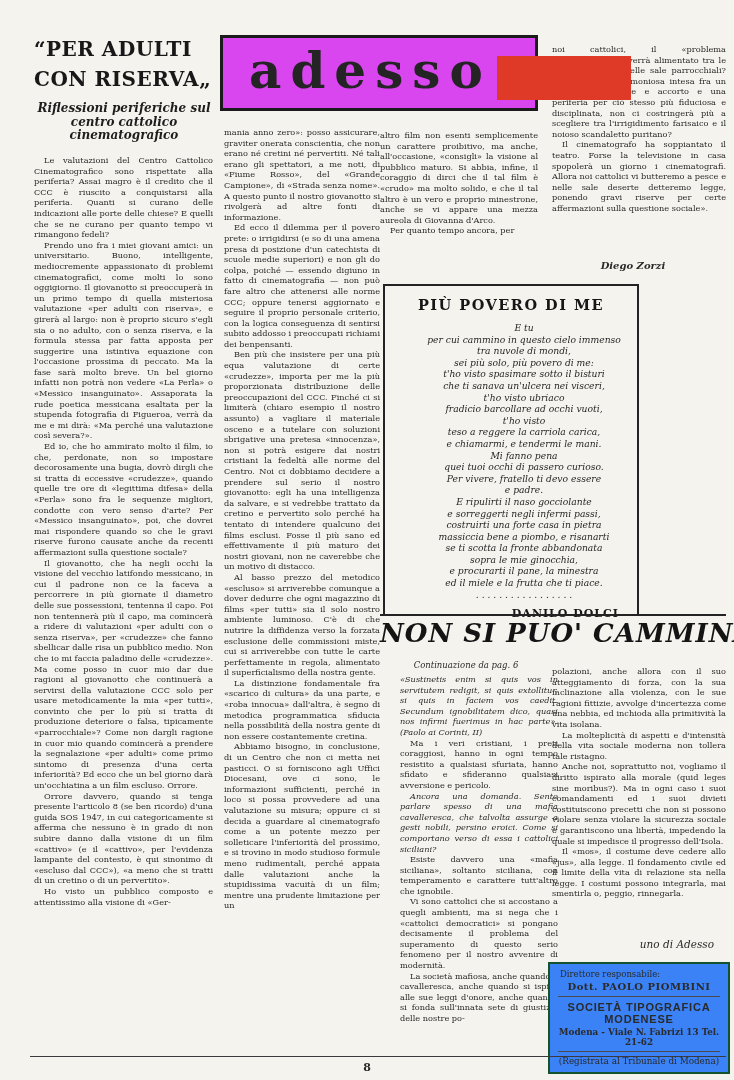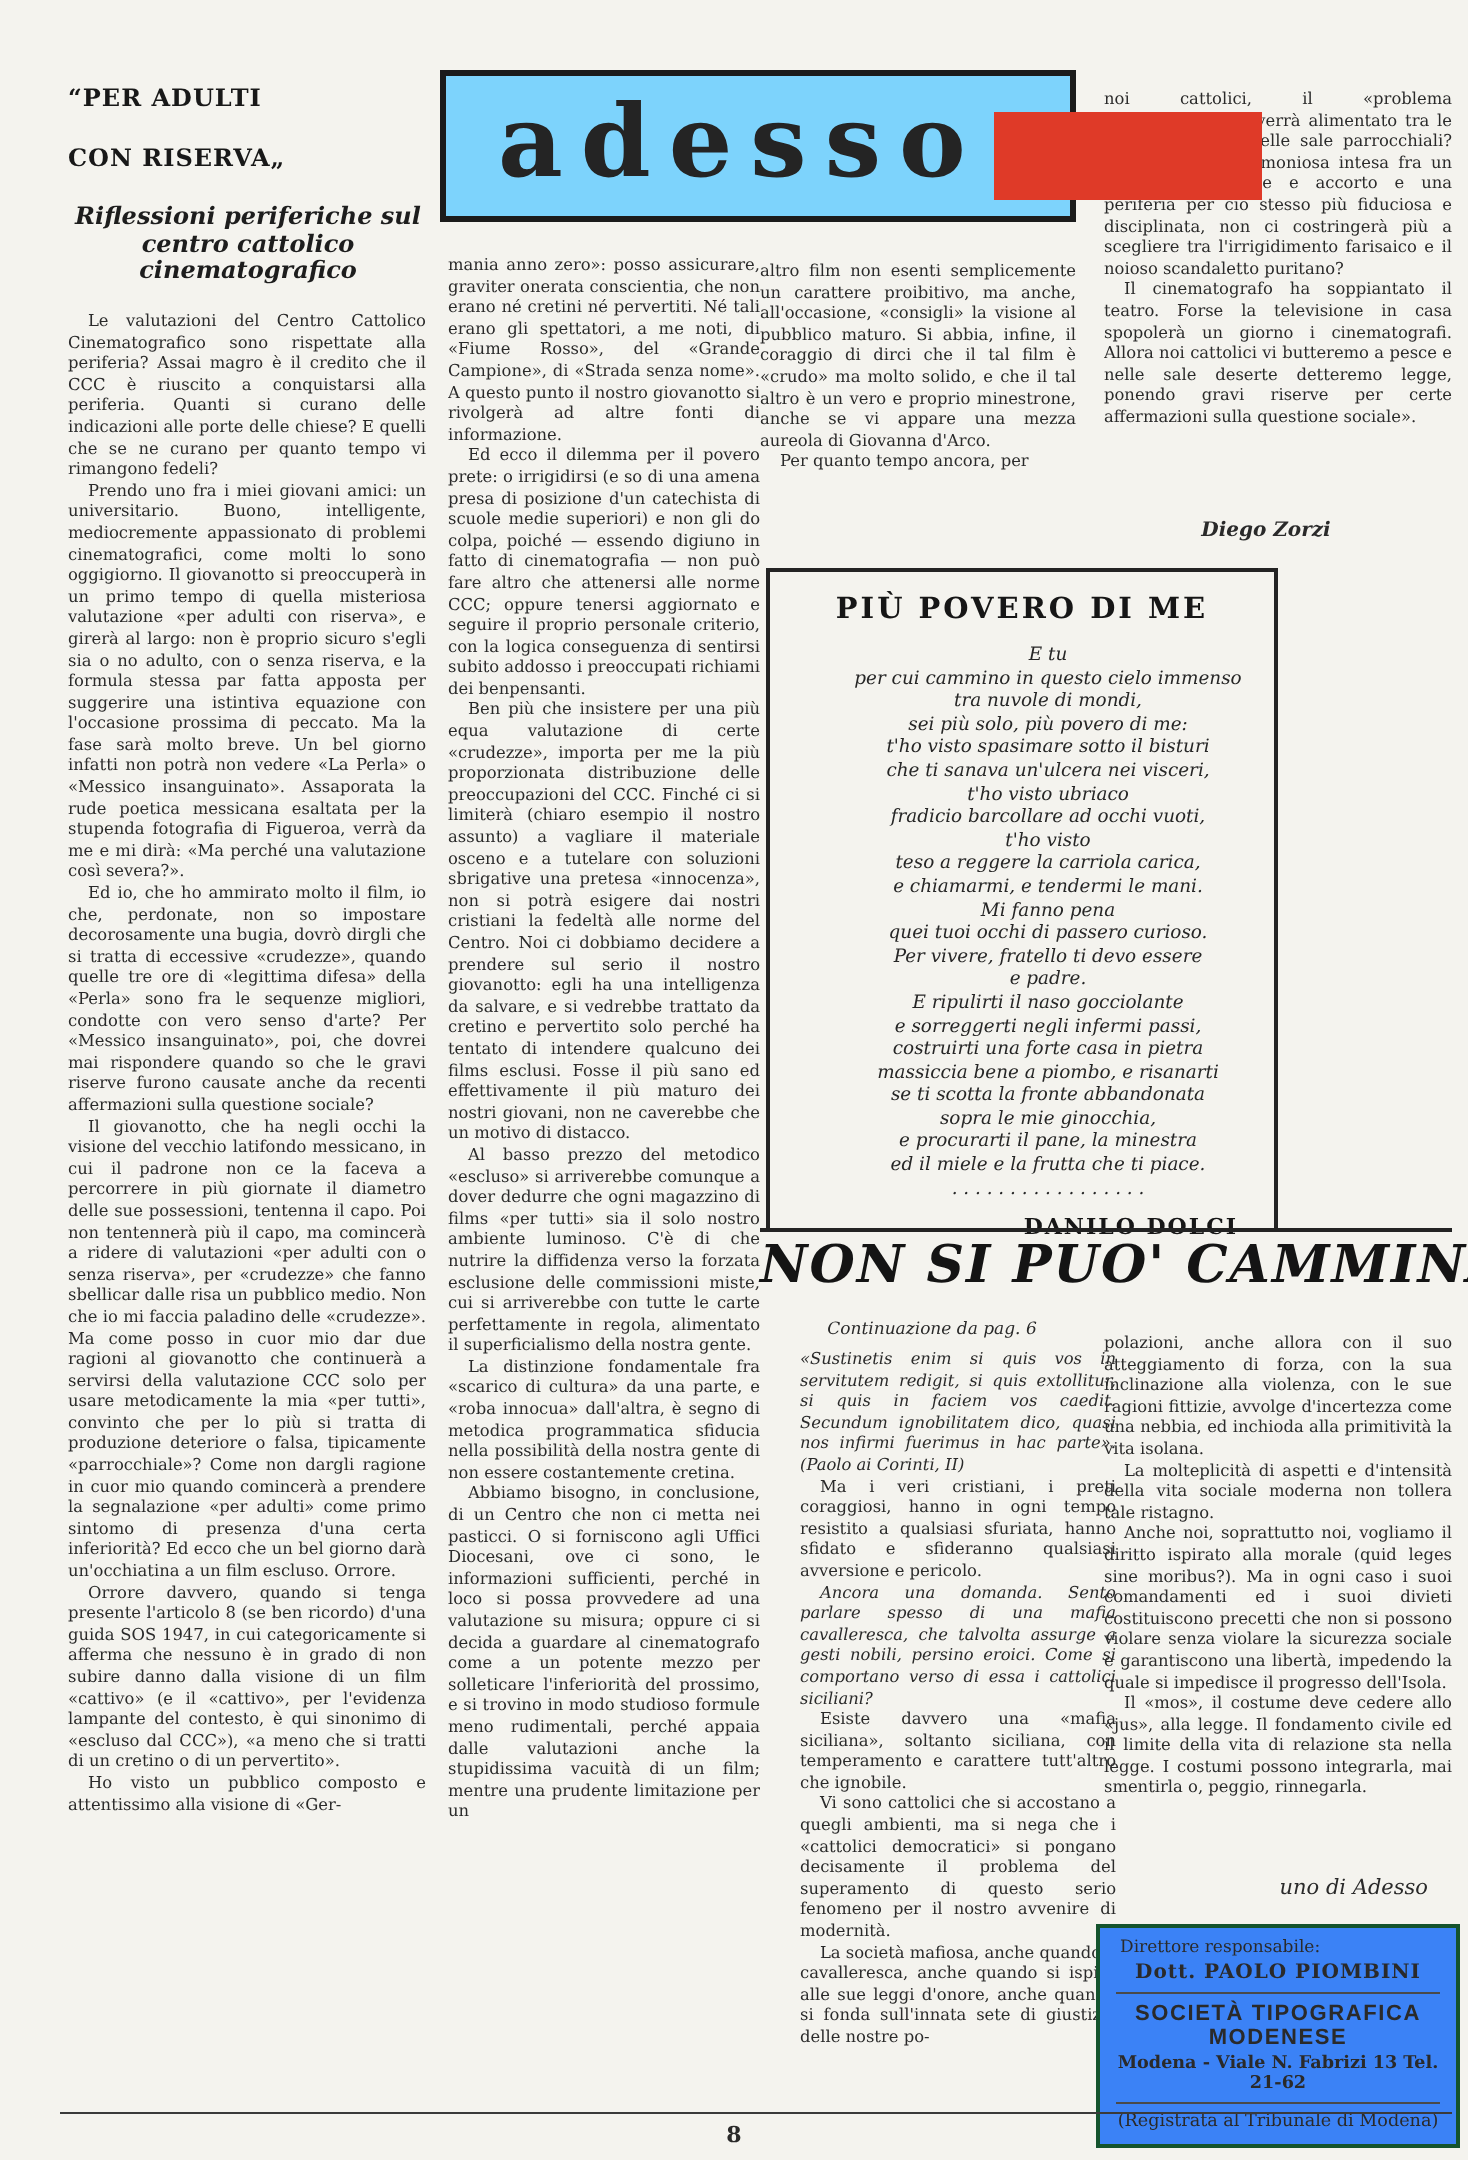--- a/index.html
+++ b/index.html
@@ -5,35 +5,35 @@
   html,body{margin:0;padding:0;}
   body{
     width:734px;height:1080px;position:relative;overflow:hidden;
     background:#f4f3ee;color:#2a2a2a;
     font-family:"DejaVu Serif", serif;
   }
   .abs{position:absolute;}
 
   
   #col1-head{left:34px;top:34px;width:180px;}
-  .headline{font-size:12px;font-weight:bold;line-height:30px;letter-spacing:0.5px;color:#181818;}
+  .headline{font-size:20px;font-weight:bold;line-height:30px;letter-spacing:0.5px;color:#181818;}
   .subtitle{margin-top:8px;font-style:italic;font-weight:bold;font-size:12px;line-height:13.5px;text-align:center;color:#1d1d1d;}
 
   .body-col{font-size:8.2px;line-height:10.6px;text-align:justify;overflow:hidden;}
   .body-col > div{text-indent:10px;}
   .body-col.cont > div:first-child{text-indent:0;}
 
   #col1-text{left:34px;top:155px;width:179px;height:898px;}
   #col2{left:224px;top:127px;width:156px;height:924px;}
   #col3{left:380px;top:130px;width:158px;height:152px;}
   #col4{left:552px;top:44px;width:174px;height:214px;}
   #sig1{left:552px;top:260px;width:162px;text-align:center;font-style:italic;font-weight:bold;font-size:10px;}
 
   
-  #masthead{left:220px;top:35px;width:312px;height:70px;border:3px solid #1b1b1b;background:#7dd3fc;}
+  #masthead{left:220px;top:35px;width:312px;height:70px;border:3px solid #1b1b1b;background:#d946ef;}
   #masthead .word{font-weight:bold;font-size:50px;letter-spacing:9px;line-height:66px;padding-left:26px;color:#242424;}
   #accent{left:497px;top:56px;width:134px;height:44px;z-index:4;}
 
   
   #poem{left:383px;top:284px;width:252px;height:328px;border:2px solid #232323;background:#f4f3ee;}
   .poem-title{text-align:center;font-weight:bold;font-size:14.5px;letter-spacing:1.5px;margin-top:10px;color:#161616;}
   .poem-lines{margin:9px 0 0 26px;font-style:italic;font-size:9.2px;line-height:11.6px;color:#262626;text-align:center;}
   .poem-author{text-align:right;font-weight:bold;font-size:11px;letter-spacing:1px;margin:7px 18px 0 0;color:#161616;}
 
   

